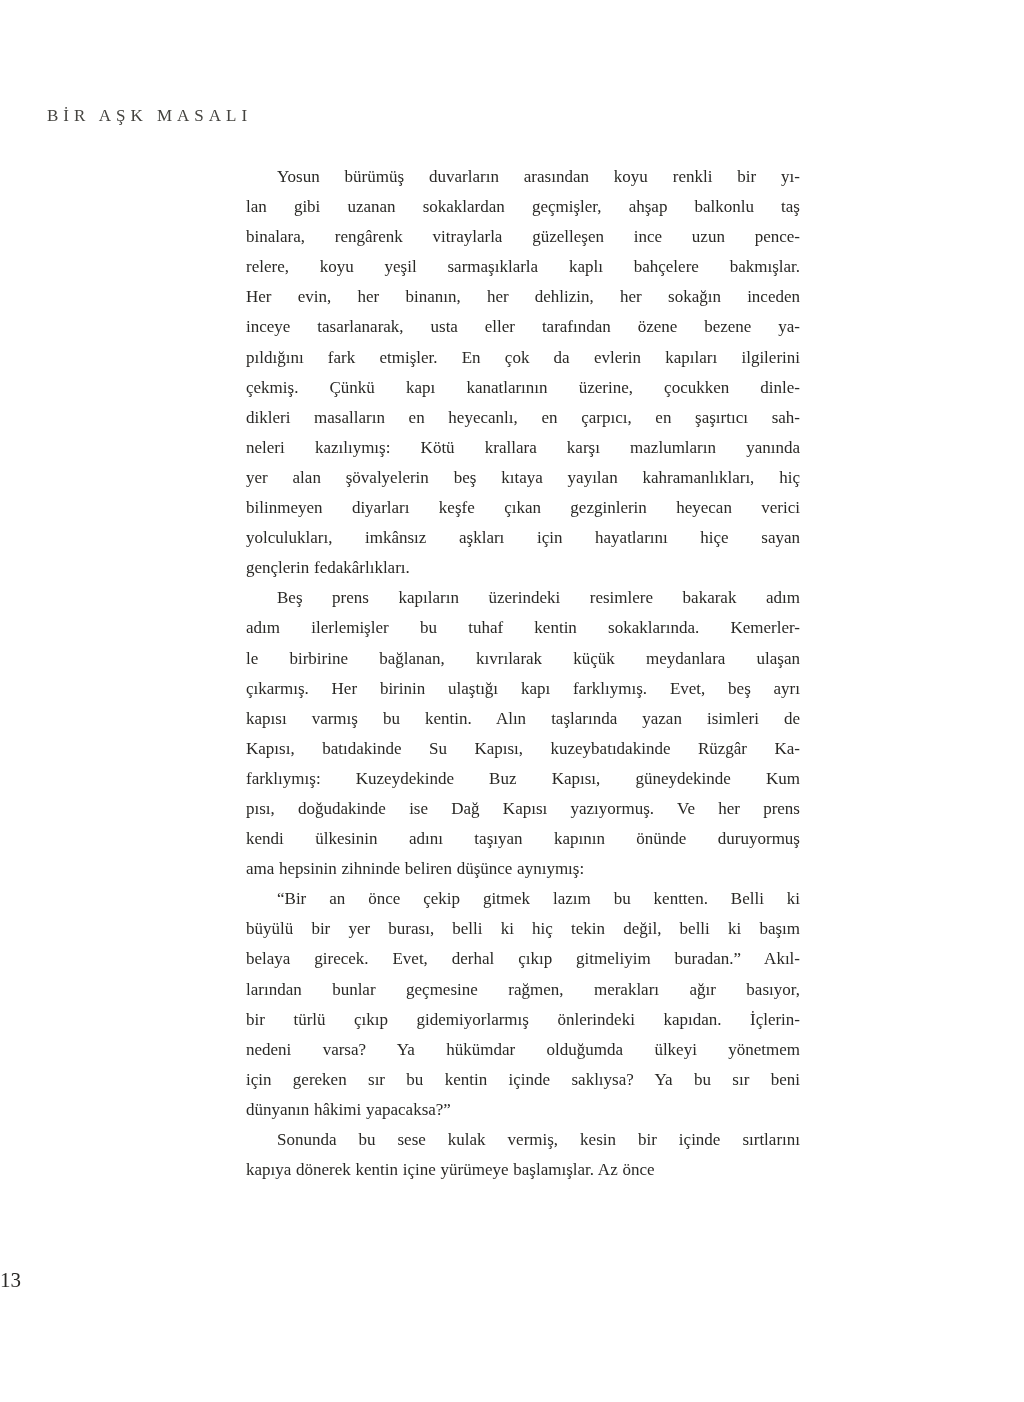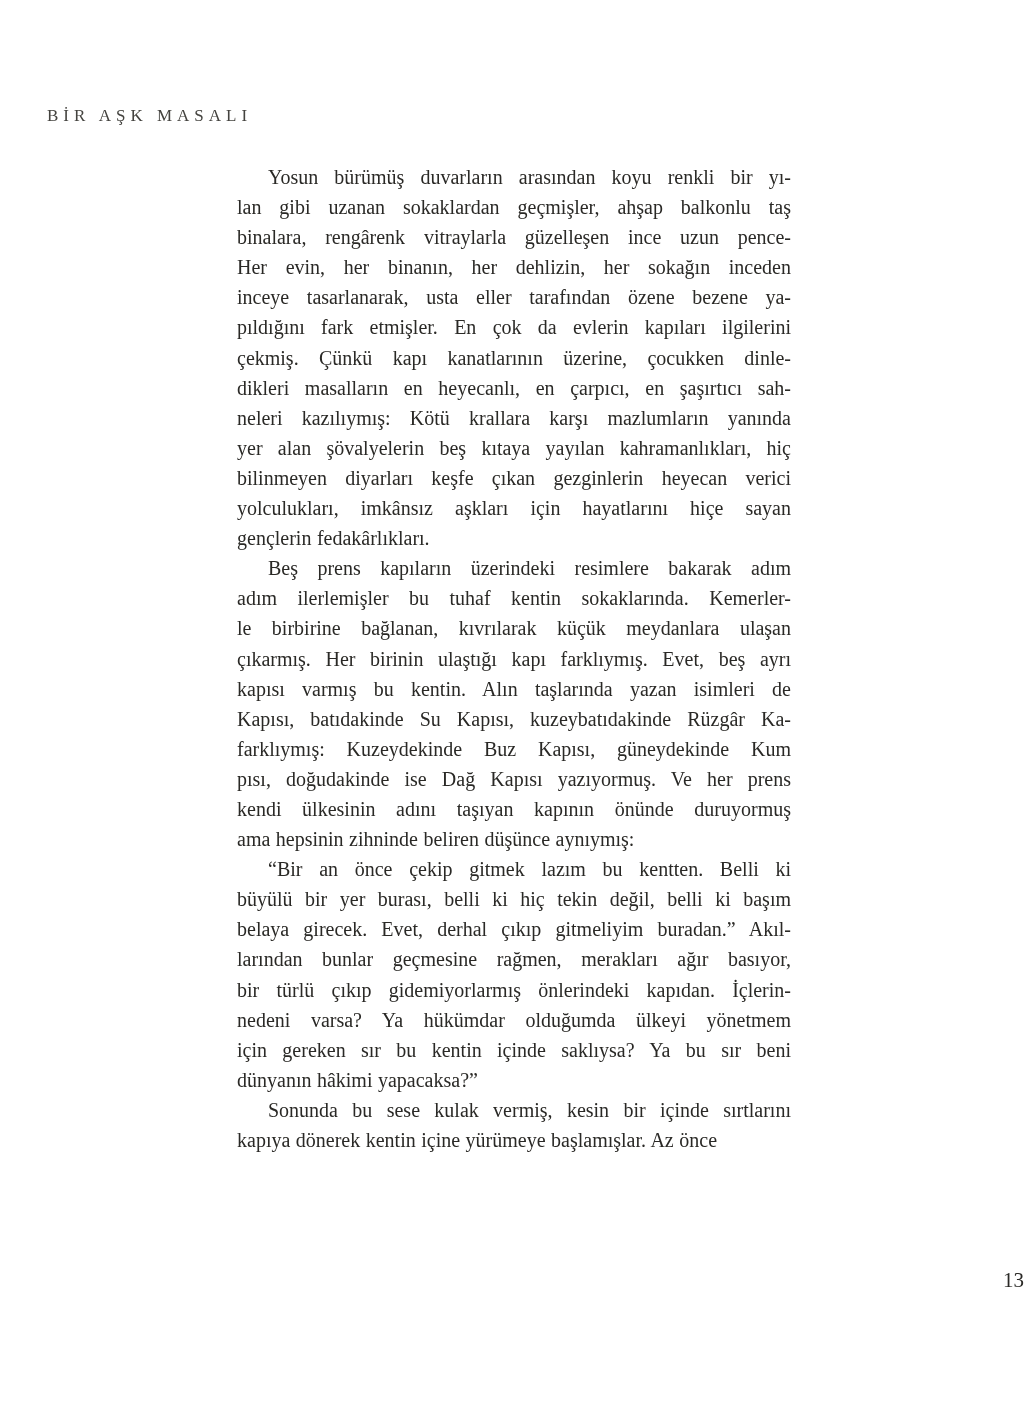--- a/index.html
+++ b/index.html
@@ -21,58 +21,59 @@
     left: 0;
     width: 100%;
     font-size: 17px;
     letter-spacing: 5px;
     color: #44433f;
     font-weight: 400;
     padding-left: 47px;
   }
   .text-block {
     position: absolute;
-    left: 237px;
+    left: 246px;
     top: 162px;
     width: 554px;
-    font-size: 20px;
+    font-size: 17px;
     line-height: 30.1px;
     color: #2a2926;
   }
   .line {
     text-align: justify;
     text-align-last: justify;
     word-spacing: 0.5px;
   }
   .line.plast {
     text-align-last: left;
   }
   .line.first {
     text-indent: 31px;
   }
   .page-number {
     position: absolute;
     top: 1268px;
     left: 0;
     width: 100%;
-    text-align: right;
+    text-align: left;
     font-size: 21px;
     color: #2a2926;
   }
 </style>
 </head>
 <body>
 
 <div class="page">
   <div class="running-header">BİR AŞK MASALI</div>
 
   <div class="text-block" id="text-block">
       <div class="line first">Yosun bürümüş duvarların arasından koyu renkli bir yı-</div>
       <div class="line">lan gibi uzanan sokaklardan geçmişler, ahşap balkonlu taş</div>
       <div class="line">binalara, rengârenk vitraylarla güzelleşen ince uzun pence-</div>
+      <div class="line">relere, koyu yeşil sarmaşıklarla kaplı bahçelere bakmışlar.</div>
       <div class="line">Her evin, her binanın, her dehlizin, her sokağın inceden</div>
       <div class="line">inceye tasarlanarak, usta eller tarafından özene bezene ya-</div>
       <div class="line">pıldığını fark etmişler. En çok da evlerin kapıları ilgilerini</div>
       <div class="line">çekmiş. Çünkü kapı kanatlarının üzerine, çocukken dinle-</div>
       <div class="line">dikleri masalların en heyecanlı, en çarpıcı, en şaşırtıcı sah-</div>
       <div class="line">neleri kazılıymış: Kötü krallara karşı mazlumların yanında</div>
       <div class="line">yer alan şövalyelerin beş kıtaya yayılan kahramanlıkları, hiç</div>
       <div class="line">bilinmeyen diyarları keşfe çıkan gezginlerin heyecan verici</div>
       <div class="line">yolculukları, imkânsız aşkları için hayatlarını hiçe sayan</div>
       <div class="line plast">gençlerin fedakârlıkları.</div>

